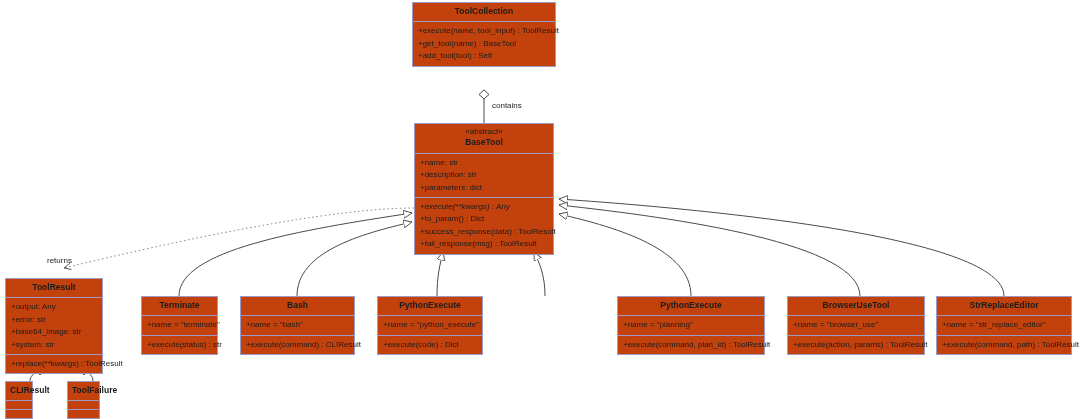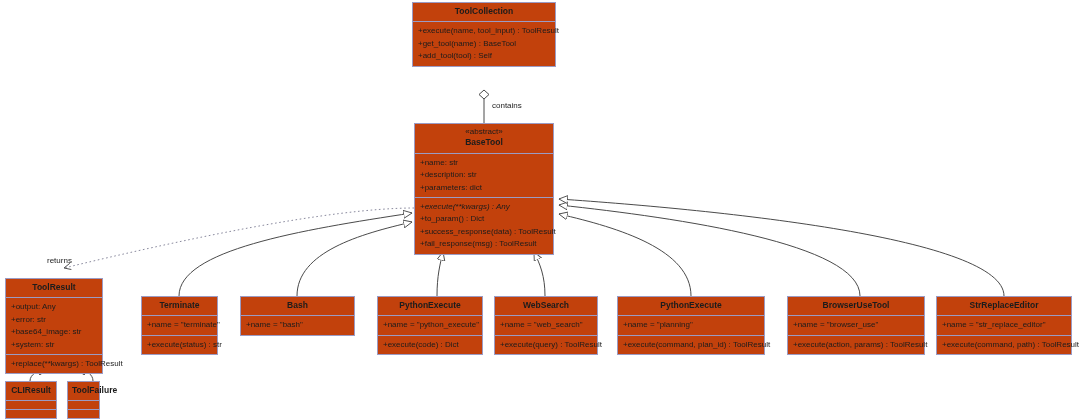--- a/index.html
+++ b/index.html
@@ -165,21 +165,21 @@
       <div class="uml-row">+output: Any</div>
       <div class="uml-row">+error: str</div>
       <div class="uml-row">+base64_image: str</div>
       <div class="uml-row">+system: str</div>
     </div>
     <div class="uml-compartment">
       <div class="uml-row">+replace(**kwargs) : ToolResult</div>
     </div>
   </div>
 
-  <div class="uml-class" style="left:5px; top:381px; width:52px;">
+  <div class="uml-class" style="left:5px; top:381px; width:28px;">
     <div class="uml-header">
       <span>CLIResult</span>
     </div>
     <div class="uml-compartment empty"></div>
     <div class="uml-compartment empty"></div>
   </div>
 
   <div class="uml-class" style="left:67px; top:381px; width:33px;">
     <div class="uml-header">
       <span>ToolFailure</span>
@@ -200,45 +200,37 @@
     </div>
   </div>
 
   <div class="uml-class" style="left:240px; top:296px; width:115px;">
     <div class="uml-header">
       <span>Bash</span>
     </div>
     <div class="uml-compartment">
       <div class="uml-row">+name = "bash"</div>
     </div>
+    <div class="uml-compartment">
+      <div class="uml-row">+execute(command) : CLIResult</div>
+    </div>
   </div>
 
   <div class="uml-class" style="left:377px; top:296px; width:106px;">
     <div class="uml-header">
       <span>PythonExecute</span>
     </div>
     <div class="uml-compartment">
       <div class="uml-row">+name = "python_execute"</div>
     </div>
     <div class="uml-compartment">
       <div class="uml-row">+execute(code) : Dict</div>
     </div>
   </div>
 
-  <div class="uml-class" style="left:494px; top:296px; width:104px;">
-    <div class="uml-header">
-      <span>WebSearch</span>
-    </div>
-    <div class="uml-compartment">
-      <div class="uml-row">+name = "web_search"</div>
-    </div>
-    <div class="uml-compartment">
-      <div class="uml-row">+execute(query) : ToolResult</div>
-    </div>
-  </div>
 
   <div class="uml-class" style="left:617px; top:296px; width:148px;">
     <div class="uml-header">
       <span>PythonExecute</span>
     </div>
     <div class="uml-compartment">
       <div class="uml-row">+name = "planning"</div>
     </div>
     <div class="uml-compartment">
       <div class="uml-row">+execute(command, plan_id) : ToolResult</div>

